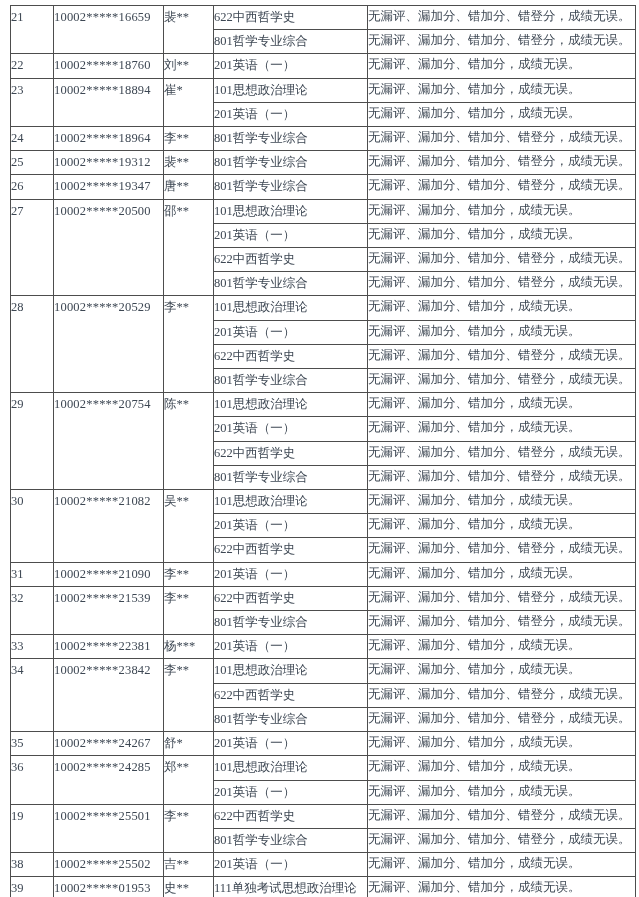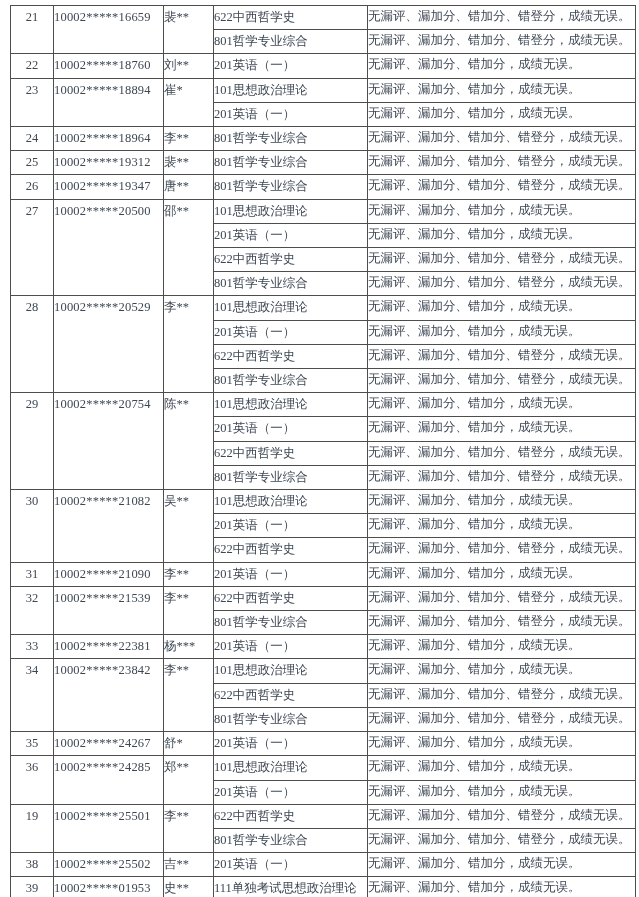--- a/index.html
+++ b/index.html
@@ -25,21 +25,21 @@
   }
   table.review-table td {
     border: 1px solid #4d4d4d;
     height: 22.4px;
     padding: 0;
     vertical-align: top;
     white-space: nowrap;
     overflow: hidden;
     line-height: 23.2px;
   }
-  td.no      { text-align: center; }
+  td.no      { }
   td.id      { padding-left: 4px; letter-spacing: 0.2px; }
   td.name    { padding-left: 3px; }
   td.subject { padding-left: 5px; margin-top: 10px; }
   td.result  { padding-left: 7px; font-family: Liberation Mono, monospace; }
 </style>
 </head>
 <body>
 
 <div class="table-wrap">
   <table class="review-table">

